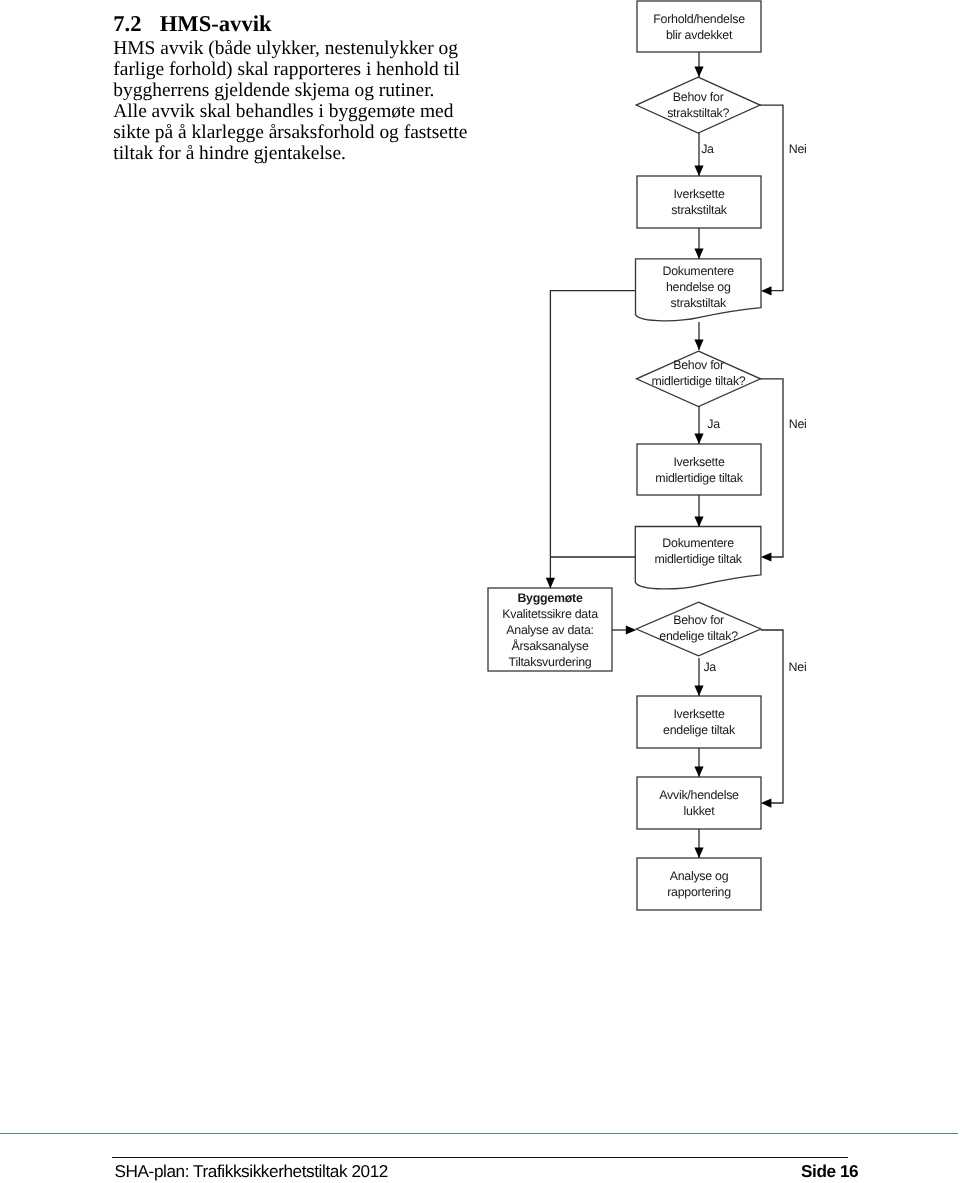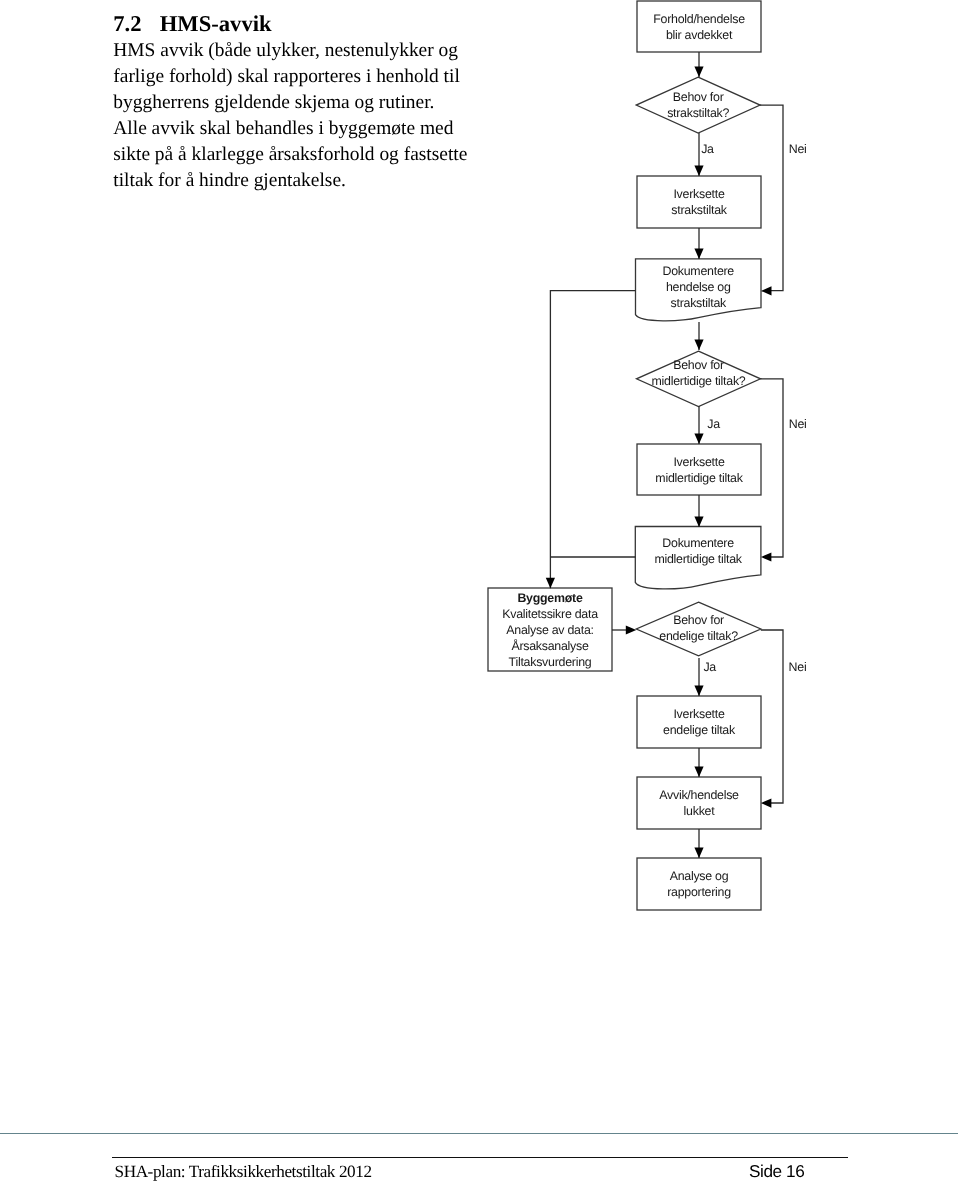--- a/index.html
+++ b/index.html
@@ -6,34 +6,34 @@
   html,body{margin:0;padding:0;}
   body{width:960px;height:1183px;background:#ffffff;position:relative;overflow:hidden;
        font-family:"Liberation Serif", serif;color:#000;
        -webkit-font-smoothing:antialiased;text-rendering:geometricPrecision;
        transform:translateZ(0);}
   .page{position:absolute;left:0;top:0;width:784px;height:1183px;}
 
   #heading{position:absolute;left:113.3px;top:12.7px;font-size:22.6px;font-weight:bold;
            white-space:pre;letter-spacing:0;line-height:22.6px;}
   #heading-number{display:inline-block;width:46.5px;}
-  .para{position:absolute;left:113.3px;font-size:19.45px;line-height:26px;white-space:pre;}
+  .para{position:absolute;left:113.3px;font-size:19.45px;line-height:21px;white-space:pre;}
   #p1{top:37.5px;}
   #p2{top:193.8px;}
   #p3{top:304px;}
 
   #flow{position:absolute;left:0;top:0;}
 
   .rule-teal{position:absolute;left:0px;top:1132.8px;width:958px;height:1.5px;
              background:#64848c;}
   .rule-black{position:absolute;left:112px;top:1156.6px;width:736px;height:1.3px;background:#111;}
   .ftext{position:absolute;font-family:"Liberation Sans",sans-serif;font-size:17.2px;
          top:1162px;white-space:pre;line-height:19px;letter-spacing:-0.42px;}
-  #ftl{left:114.5px;font-family:Liberation Serif, serif;}
-  #ftr{left:749px;}
+  #ftl{left:114.5px;}
+  #ftr{left:801px;font-weight:bold;}
 </style>
 </head>
 <body>
 
 <div class="page">
 
   <div id="heading"><span id="heading-number">7.2</span><span id="heading-title">HMS-avvik</span></div>
   <div class="para" id="p1"><span class="line">HMS avvik (både ulykker, nestenulykker og</span>
 <span class="line">farlige forhold) skal rapporteres i henhold til</span>
 <span class="line">byggherrens gjeldende skjema og rutiner.</span>

